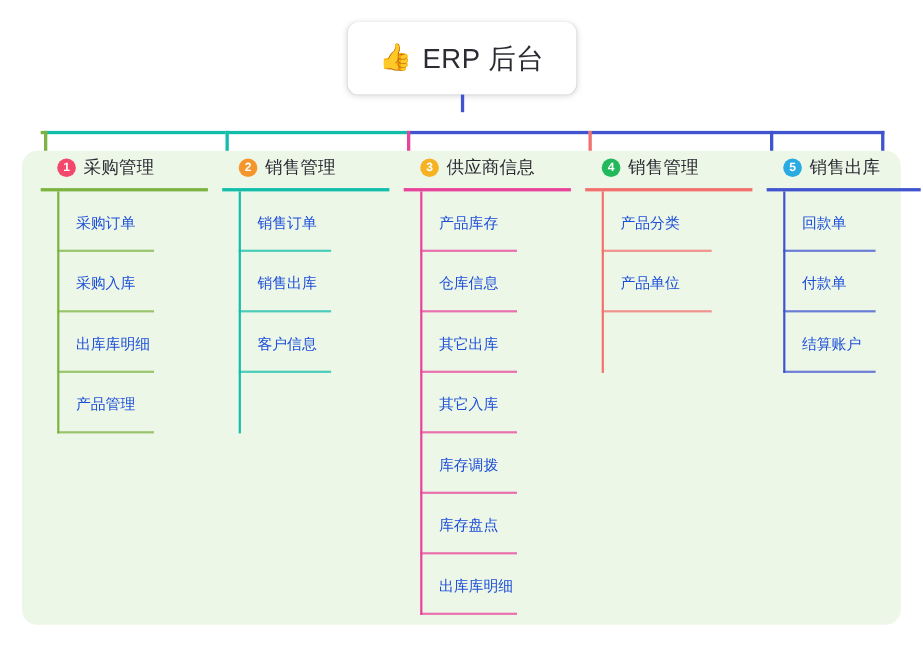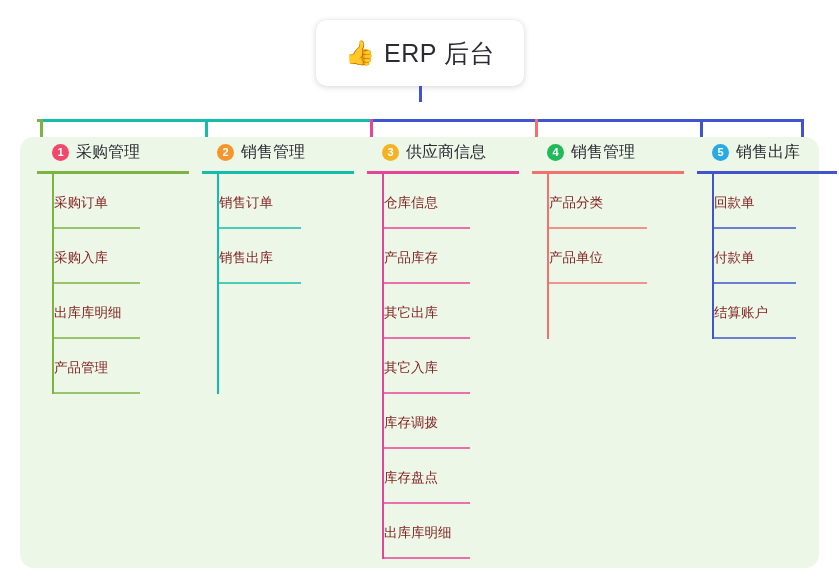--- a/index.html
+++ b/index.html
@@ -130,24 +130,24 @@
     top: 0;
     width: 2px;
   }
   .item {
     position: relative;
     height: 55px;
     box-sizing: border-box;
   }
   .item-label {
     position: absolute;
-    left: 17px;
+    left: 32px;
     top: 20px;
     font-size: 13.5px;
-    color: #7f1d1d;
+    color: #1d4ed8;
     white-space: nowrap;
   }
   .item-rule {
     position: absolute;
     left: 15px;
     bottom: 0;
     height: 2px;
   }
 </style>
 </head>
@@ -217,36 +217,40 @@
         <div class="items">
           <div class="spine" style="background: rgb(19, 189, 171); height: 220px;"></div>
           <div class="item">
             <span class="item-label">销售订单</span>
             <div class="item-rule" style="width: 84px; background: rgb(19, 189, 171); opacity: 0.75;"></div>
           </div>
           <div class="item">
             <span class="item-label">销售出库</span>
             <div class="item-rule" style="width: 84px; background: rgb(19, 189, 171); opacity: 0.75;"></div>
           </div>
+          <div class="item">
+            <span class="item-label">客户信息</span>
+            <div class="item-rule" style="width: 84px; background: rgb(19, 189, 171); opacity: 0.75;"></div>
+          </div>
         </div>
       </div>
       <div class="branch" style="left: 367px;">
         <div class="branch-head">
           <span class="badge" style="background: rgb(245, 179, 36);">3</span>
           <span class="branch-title">供应商信息</span>
         </div>
         <div class="head-rule" style="width: 152px; background: rgb(232, 67, 154);"></div>
         <div class="items">
           <div class="spine" style="background: rgb(232, 67, 154); height: 385px;"></div>
           <div class="item">
+            <span class="item-label">产品库存</span>
+            <div class="item-rule" style="width: 88px; background: rgb(232, 67, 154); opacity: 0.75;"></div>
+          </div>
+          <div class="item">
             <span class="item-label">仓库信息</span>
-            <div class="item-rule" style="width: 88px; background: rgb(232, 67, 154); opacity: 0.75;"></div>
-          </div>
-          <div class="item">
-            <span class="item-label">产品库存</span>
             <div class="item-rule" style="width: 88px; background: rgb(232, 67, 154); opacity: 0.75;"></div>
           </div>
           <div class="item">
             <span class="item-label">其它出库</span>
             <div class="item-rule" style="width: 88px; background: rgb(232, 67, 154); opacity: 0.75;"></div>
           </div>
           <div class="item">
             <span class="item-label">其它入库</span>
             <div class="item-rule" style="width: 88px; background: rgb(232, 67, 154); opacity: 0.75;"></div>
           </div>

